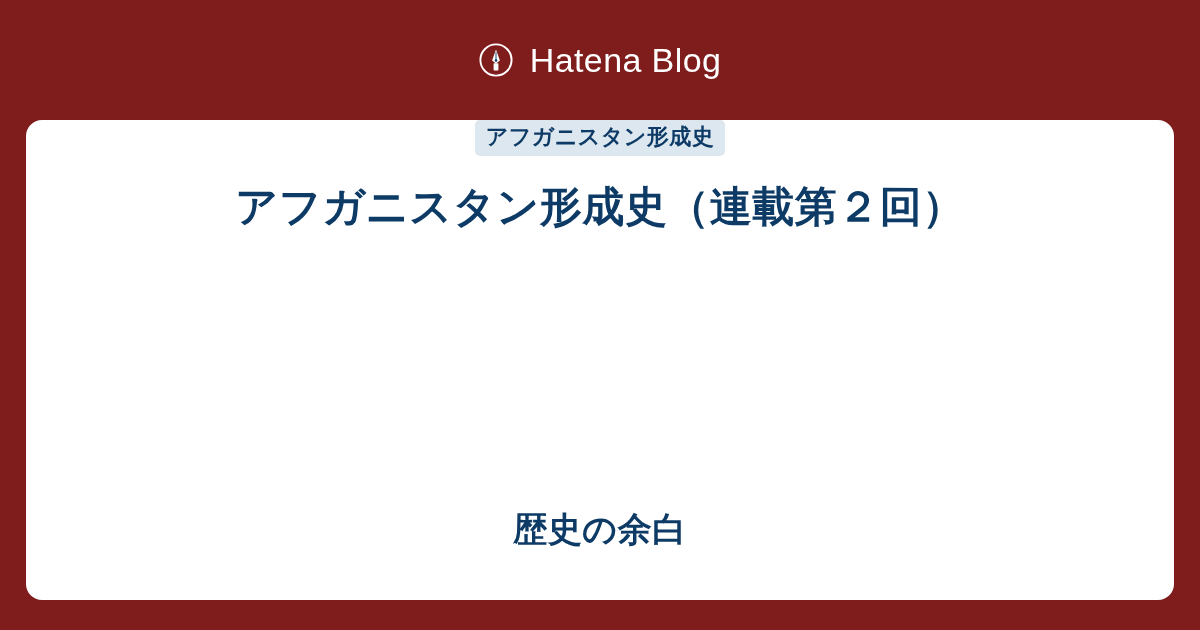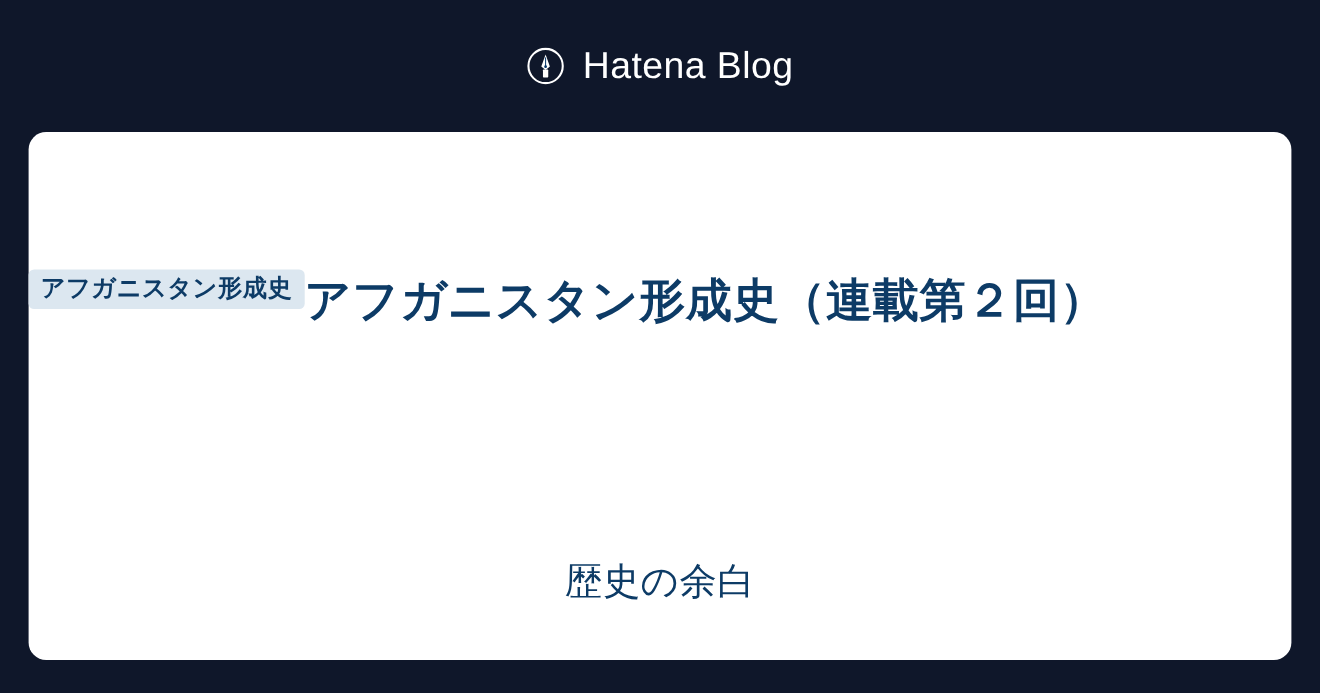--- a/index.html
+++ b/index.html
@@ -13,21 +13,21 @@
     overflow: hidden;
     background: #003366;
     font-family: "Liberation Sans", "DejaVu Sans", sans-serif;
     -webkit-font-smoothing: antialiased;
   }
 
   .ogp-canvas {
     position: relative;
     width: 1200px;
     height: 630px;
-    background: #0f172a;
+    background: #7f1d1d;
     box-sizing: border-box;
   }
 
   
   .brand-header {
     position: absolute;
     top: 0;
     left: 0;
     width: 1200px;
     height: 120px;
@@ -71,23 +71,22 @@
     border-radius: 16px;
     box-sizing: border-box;
     display: flex;
     flex-direction: column;
     align-items: center;
   }
 
   .card-top-block {
     width: 100%;
     display: flex;
-    flex-direction: row;
+    flex-direction: column;
     align-items: center;
-    padding-top: 102px;
     box-sizing: border-box;
   }
 
   
   .category-tag {
     display: inline-block;
     background: #dce7f0;
     color: #0d3b66;
     font-size: 22px;
     font-weight: 700;
@@ -115,21 +114,21 @@
 
   
   .blog-name {
     position: absolute;
     left: 0;
     top: 389px;
     width: 100%;
     text-align: center;
     color: #0d3b66;
     font-size: 34px;
-    font-weight: 400;
+    font-weight: 700;
     line-height: 1.2;
     letter-spacing: 0.5px;
     font-family: "Liberation Sans", "DejaVu Sans", sans-serif;
   }
 </style>
 </head>
 <body>
 
 <div class="ogp-canvas">
 

